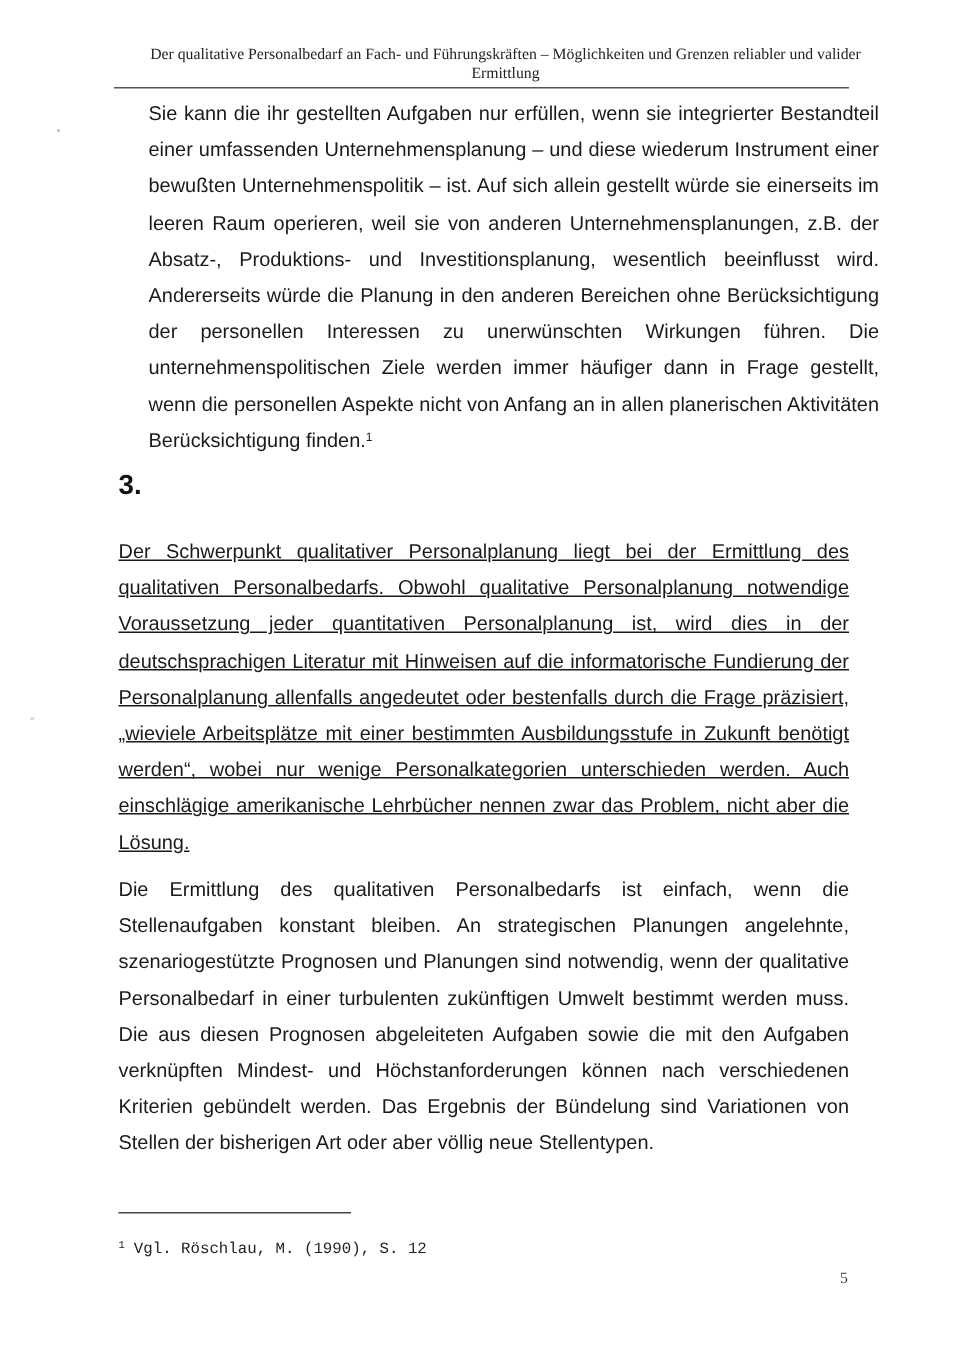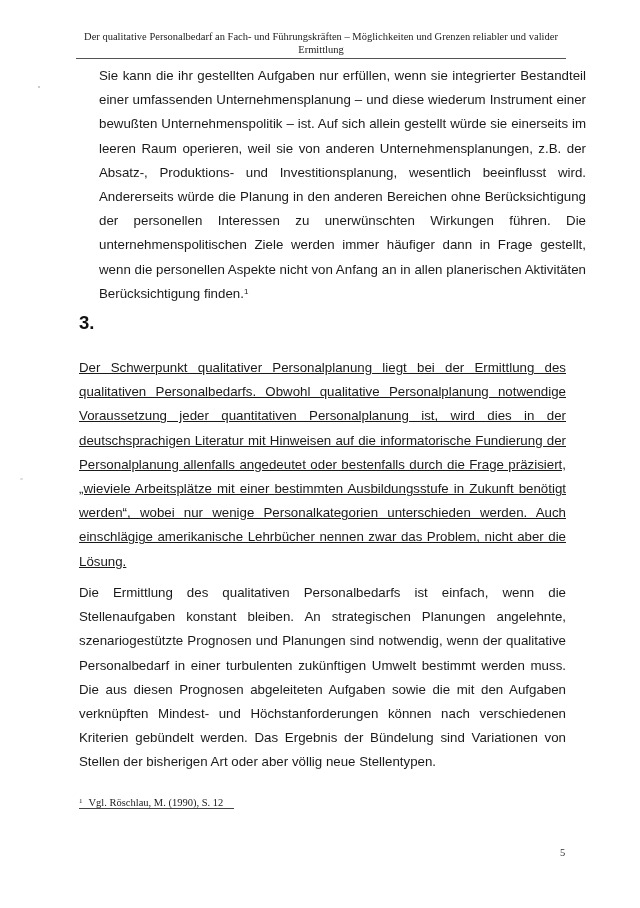--- a/index.html
+++ b/index.html
@@ -1,18 +1,18 @@
 <!DOCTYPE html>
 <html><head>
   <meta charset="utf-8">
   <style>
     html, body { margin: 0; padding: 0; background: #ffffff; }
     body { width: 640px; height: 908px; position: relative; overflow: hidden; color: #111; }
     .header {
-      position: absolute; left: 76px; top: 30px; width: 490px;
+      position: absolute; left: 92px; top: 30px; width: 490px;
       font-family: "Liberation Serif", serif; font-size: 10.5px; line-height: 13px;
       text-align: center; color: #222;
     }
     .header-rule {
       position: absolute; left: 76px; top: 58px; width: 490px; height: 0;
       border-top: 1px solid #555;
     }
     .body-text {
       position: absolute; left: 79px; width: 487px;
       font-family: "Liberation Sans", sans-serif; font-size: 13.3px; line-height: 24.2px;
@@ -25,22 +25,22 @@
     .heading {
       position: absolute; left: 79px; top: 312px; width: 487px;
       font-family: "Liberation Sans", sans-serif; font-weight: bold; font-size: 18.5px;
       color: #111; display: flex;
     }
     .heading .num { width: 50px; }
     .fn-rule {
       position: absolute; left: 79px; top: 808px; width: 155px; border-top: 1px solid #444;
     }
     .footnote {
-      position: absolute; left: 79px; top: 797px;
-      font-family: Liberation Serif, serif; font-size: 10.5px; color: #222;
+      position: absolute; left: 79px; top: 827px;
+      font-family: Liberation Mono, monospace; font-size: 10.5px; color: #222;
     }
     .footnote .mark { font-size: 7px; vertical-align: top; margin-right: 6px; }
     .page-number {
       position: absolute; left: 560px; top: 847px;
       font-family: "Liberation Serif", serif; font-size: 10.5px; color: #333;
     }
     .speck { position: absolute; background: #bbb; border-radius: 1px; }
   </style>
 </head>
 <body>

